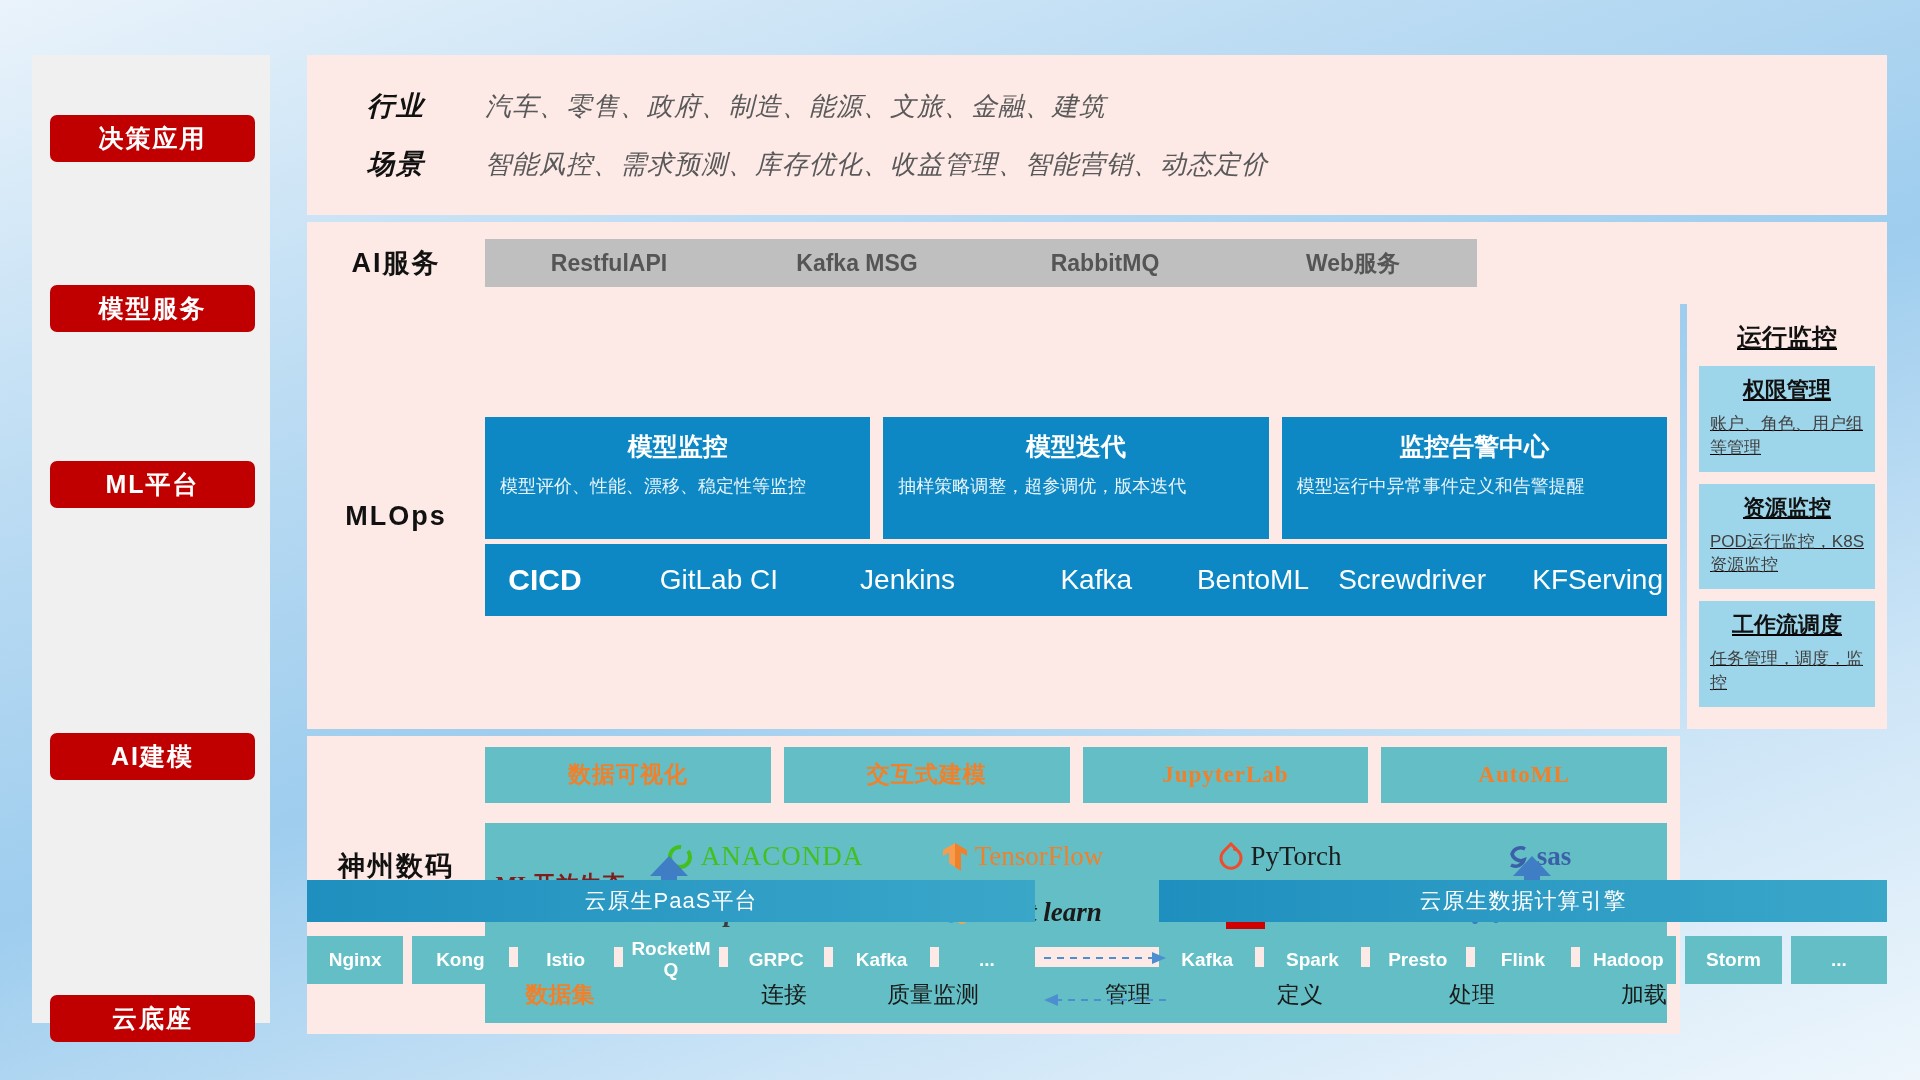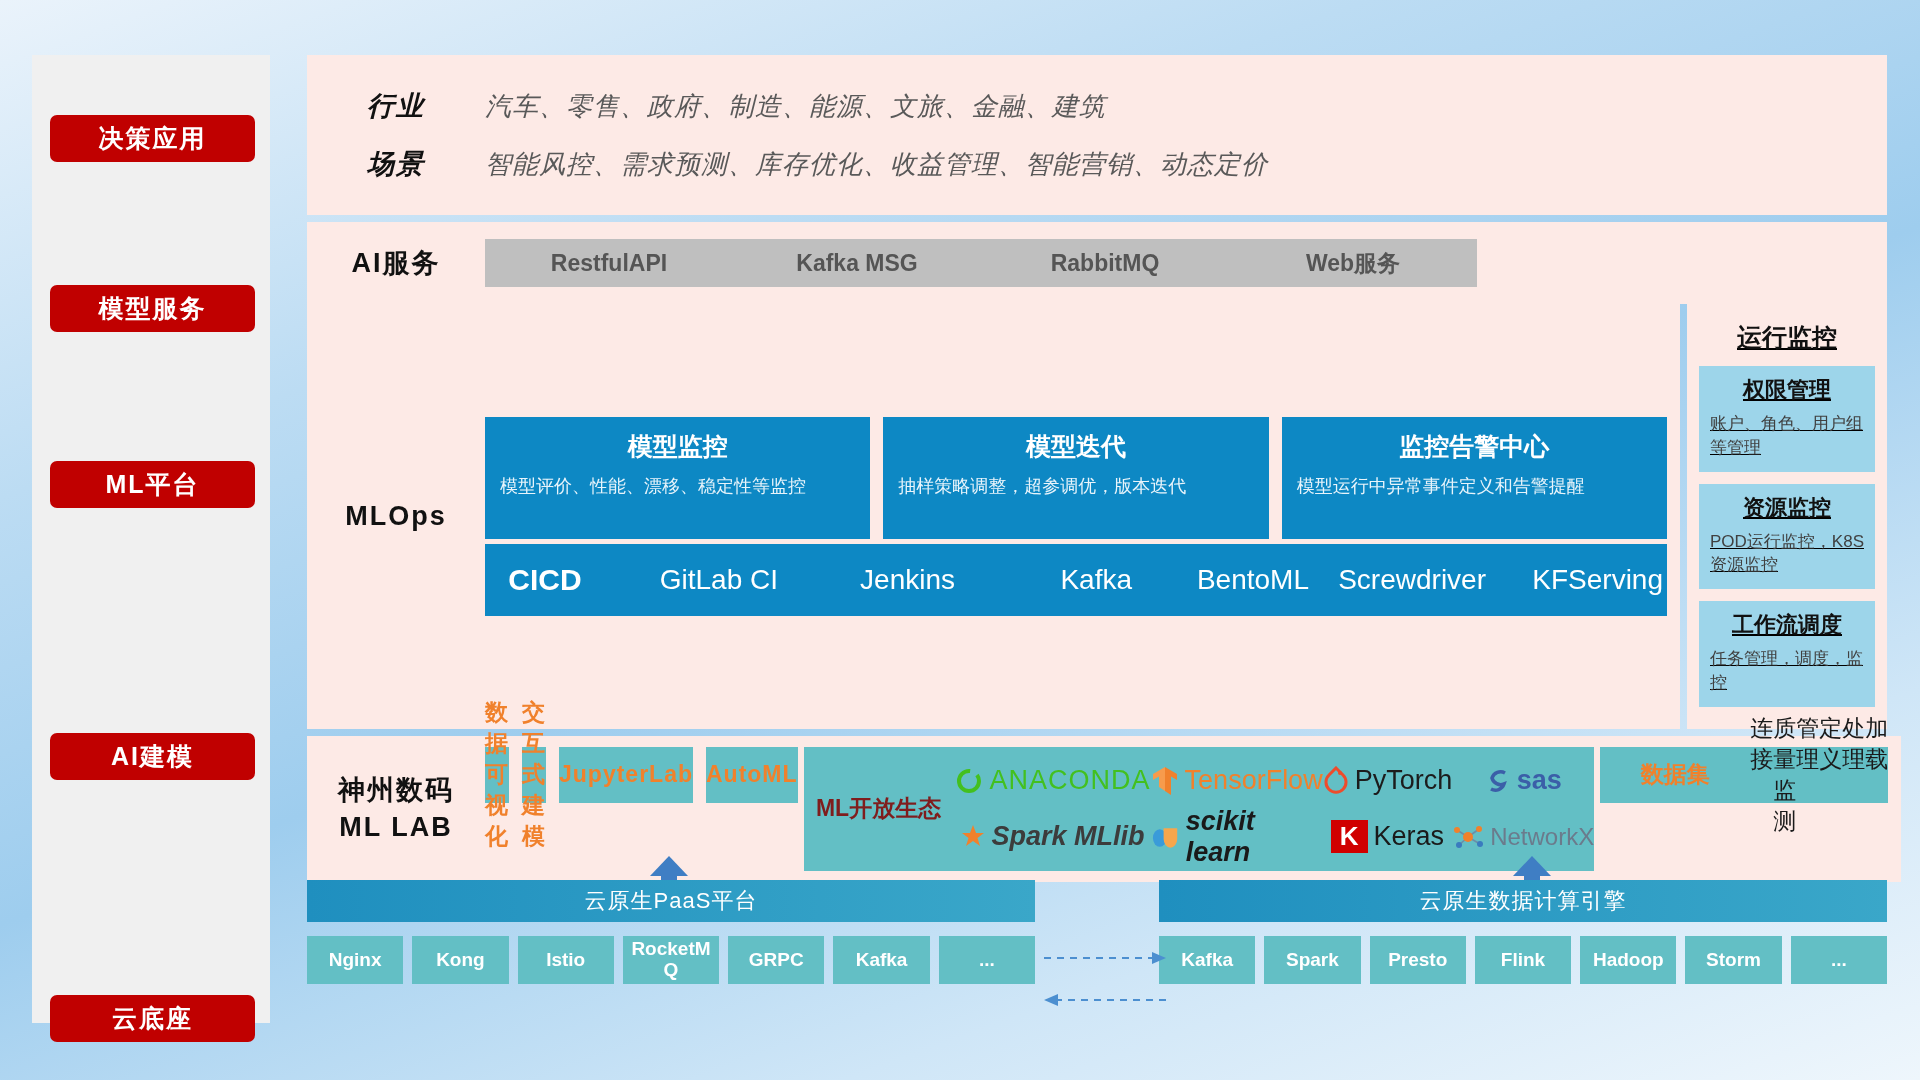--- a/index.html
+++ b/index.html
@@ -86,21 +86,21 @@
   .mon-title { text-align: center; font-size: 25px; font-weight: bold; color: #111; padding: 9px 0 12px; }
   .mon-card {
     background: #9dd5ea; margin-bottom: 12px; padding: 9px 11px 12px; flex: 1;
   }
   .mon-card .t { text-align: center; font-size: 22px; font-weight: bold; color: #111; margin-bottom: 7px; }
   .mon-card .d { font-size: 17px; color: #404040; line-height: 1.4; }
 
   
   .band-lab { display: flex; align-items: stretch; gap: 7px; background: transparent; margin-top: 7px; }
   .lab-left { flex: 1; background: #fdeae6; display: flex; align-items: center; padding: 11px 0; }
-  .lab-stack { flex: 1; display: flex; flex-direction: row; gap: 6px; padding-right: 13px; }
+  .lab-stack { flex: 1; display: flex; flex-direction: column; gap: 20px; padding-right: 13px; font-family: Liberation Serif, serif; }
   .lab-tabs { display: flex; gap: 13px; }
   .lab-tab {
     flex: 1; height: 56px; background: #63bfc5; color: #f0812c;
     display: flex; align-items: center; justify-content: center;
     font-size: 23px; font-weight: bold; letter-spacing: 1px;
   }
   .eco {
     background: #63bfc5; display: flex; align-items: center;
     height: 124px; padding: 4px 0;
   }

